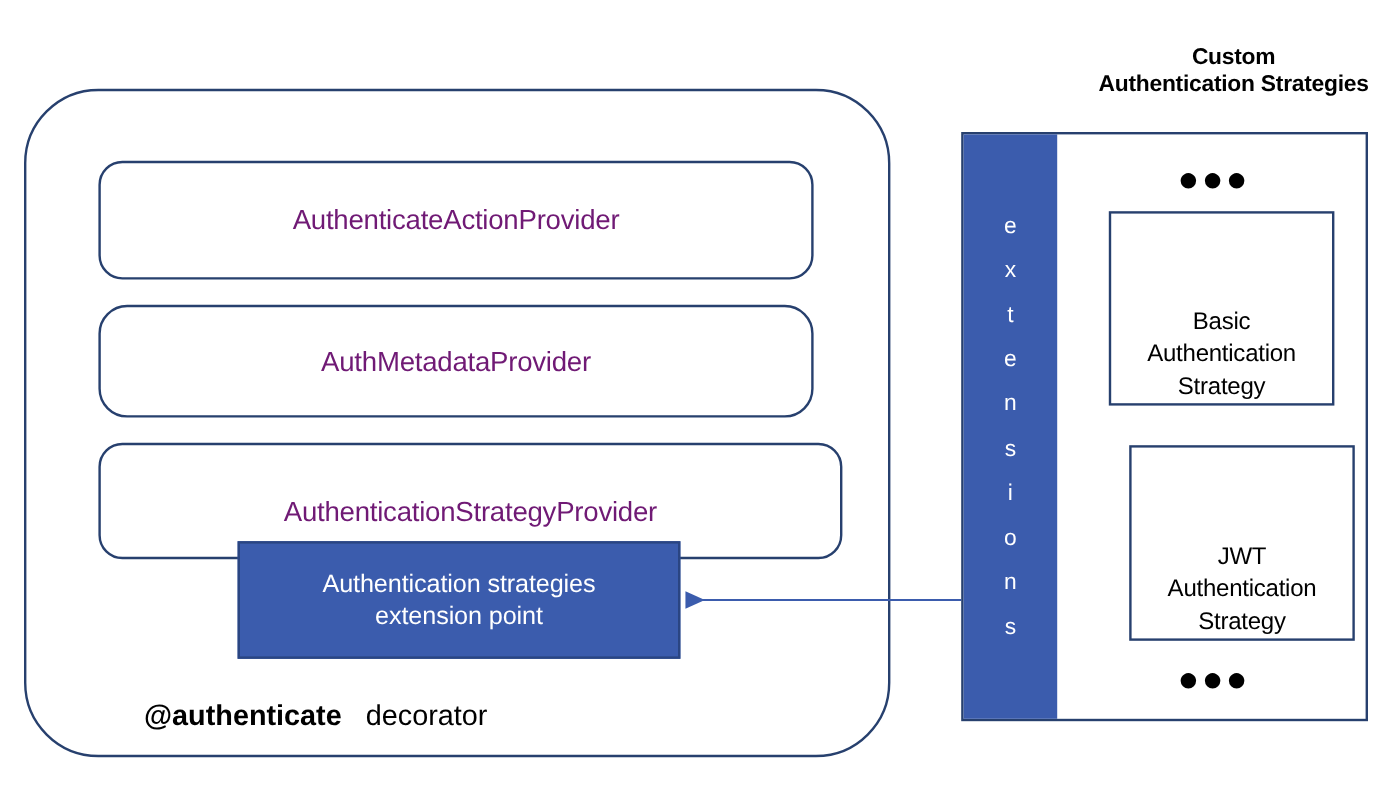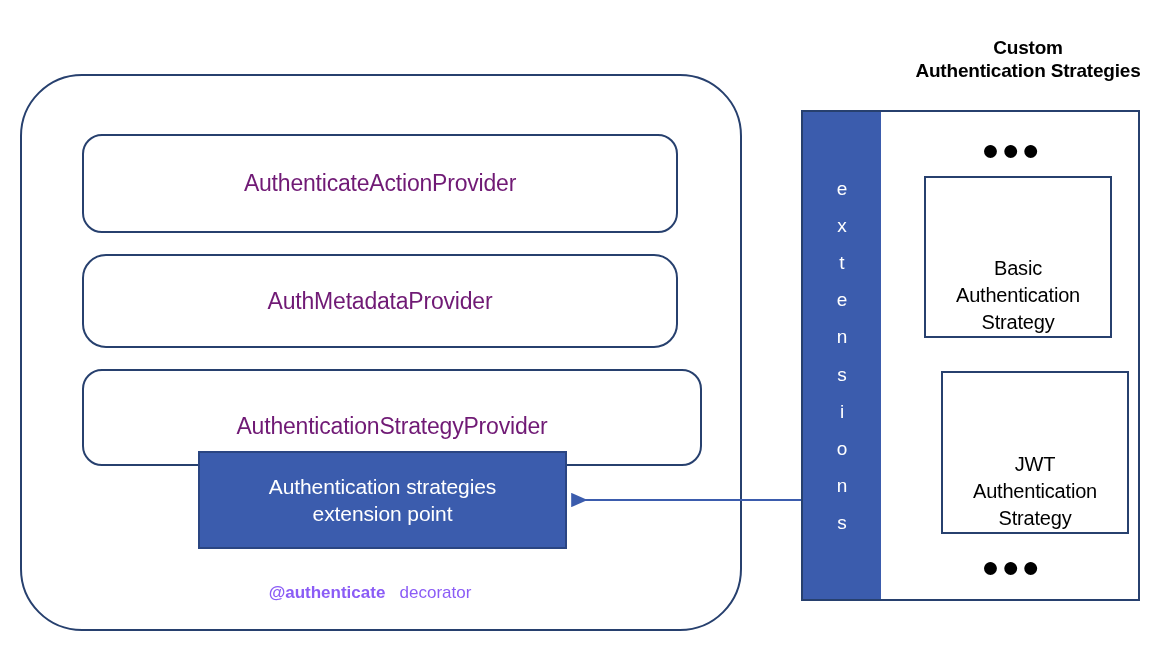--- a/index.html
+++ b/index.html
@@ -95,23 +95,22 @@
     white-space: pre-line;
     letter-spacing: -0.1px;
   }
 
   
   #decorator-caption {
     position: absolute;
     left: 120px;
     top: 583px;
     width: 500px;
-    text-align: center;
-    font-size: 17px;
-    color: #8b5cf6;
+    font-size: 24px;
+    color: #000000;
   }
   #decorator-caption .strong { font-weight: bold; }
 
   
   #extension-arrow {
     position: absolute;
     left: 560px;
     top: 484px;
     width: 250px;
     height: 32px;

